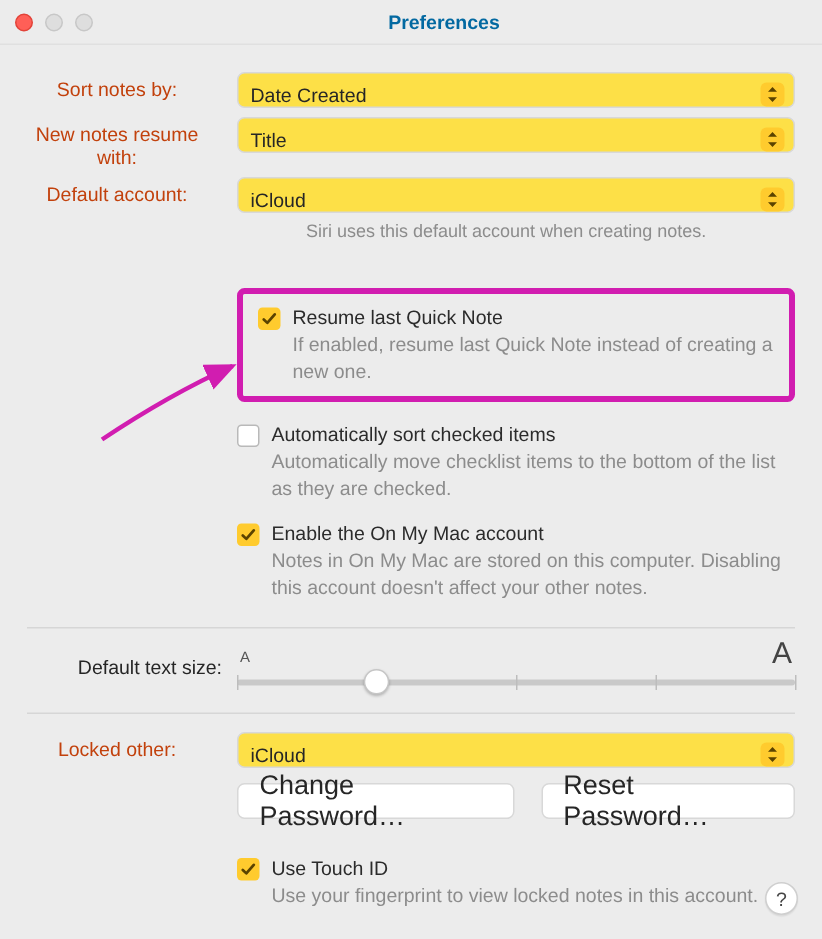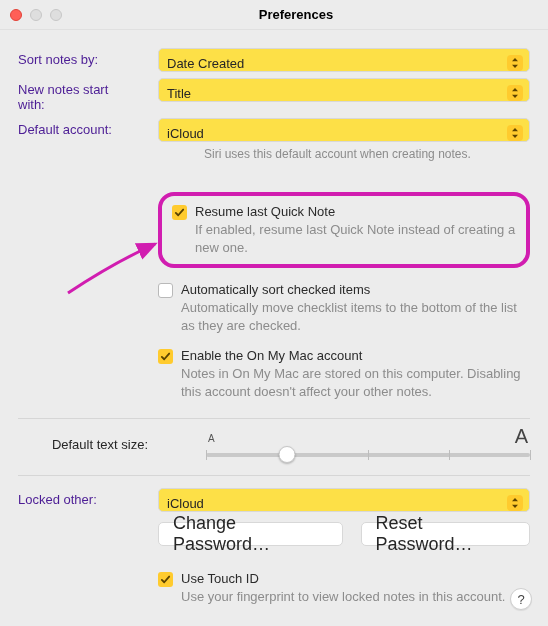--- a/index.html
+++ b/index.html
@@ -24,31 +24,31 @@
   .tl-dot { width: 12px; height: 12px; border-radius: 50%; }
   .tl-close { background: #ff5f57; border: 1px solid #e24238; }
   .tl-disabled { background: #dedede; border: 1px solid #c7c7c7; }
   .title {
     position: absolute;
     left: 0; right: 0;
     text-align: center;
     font-weight: 600;
     font-size: 13px;
     pointer-events: none;
-    color: #000000;
+    color: #0369a1;
     margin-left: 44px;
   }
   .content { padding: 18px 18px 0 18px; }
   .row { display: flex; margin-bottom: 6px; }
   .row-label {
     width: 140px;
-    text-align: left;
+    text-align: center;
     padding-right: 20px;
     padding-top: 4px;
-    color: #4c1d95;
+    color: #c2410c;
   }
   .row-control { flex: 1; }
   .select {
     width: 100%;
     height: 24px;
     background: #fde047;
     border: 1px solid #d8d8d8;
     border-radius: 5px;
     display: flex;
     align-items: flex-end;
@@ -85,38 +85,38 @@
   .check-text { margin-left: 8px; flex: 1; }
   .check-label { font-size: 13px; color: #2b2b2b; }
   .check-hint { font-size: 13px; color: #8c8c8c; line-height: 1.35; margin-top: 2px; }
 
   .section { display: flex; margin-top: 14px; }
   .section .left { width: 140px; flex: 0 0 140px; }
   .section .right { flex: 1; }
 
   .highlight-box {
     border: 4px solid #d11db0;
-    border-radius: 16px;
+    border-radius: 5px;
     padding: 8px 10px;
     margin-top: 16px;
   }
   .arrow-wrap { position: relative; height: 0; }
   .arrow {
     position: absolute;
     left: -95px; top: -30px;
     pointer-events: none;
   }
 
   .divider {
     border: none;
     border-top: 1px solid #d6d6d6;
     margin: 18px 0 12px 0;
   }
 
-  .slider-row { display: flex; align-items: center; gap: 48px; }
+  .slider-row { display: flex; align-items: center; }
   .slider-label-wrap { width:140px; flex:0 0 140px; text-align:right; padding-right:10px; }
   .slider-box { flex:1; position:relative; padding-top:22px; }
   .slider-a-small { position:absolute; left:2px; top:2px; font-size:10px; color:#555; }
   .slider-a-large { position:absolute; right:2px; top:-6px; font-size:20px; color:#444; }
   .slider-track {
     height: 4px; background: #c9c9c9; border-radius: 2px; position: relative;
   }
   .slider-tick {
     position: absolute; top: -3px; width: 1px; height: 10px; background: #bdbdbd;
   }
@@ -166,21 +166,21 @@
         <span class="stepper">
           <svg width="10" height="12" viewBox="0 0 10 12">
                 <path d="M5 1 L8 4.2 L2 4.2 Z M5 11 L2 7.8 L8 7.8 Z" fill="#5b4300"></path>
               </svg>
         </span>
       </div>
     </div>
   </div>
 
   <div class="row">
-    <div class="row-label">New notes start with:</div>
+    <div class="row-label">New notes resume with:</div>
     <div class="row-control">
       <div class="select">
         <span class="value">Title</span>
         <span class="stepper">
           <svg width="10" height="12" viewBox="0 0 10 12">
                 <path d="M5 1 L8 4.2 L2 4.2 Z M5 11 L2 7.8 L8 7.8 Z" fill="#5b4300"></path>
               </svg>
         </span>
       </div>
     </div>

